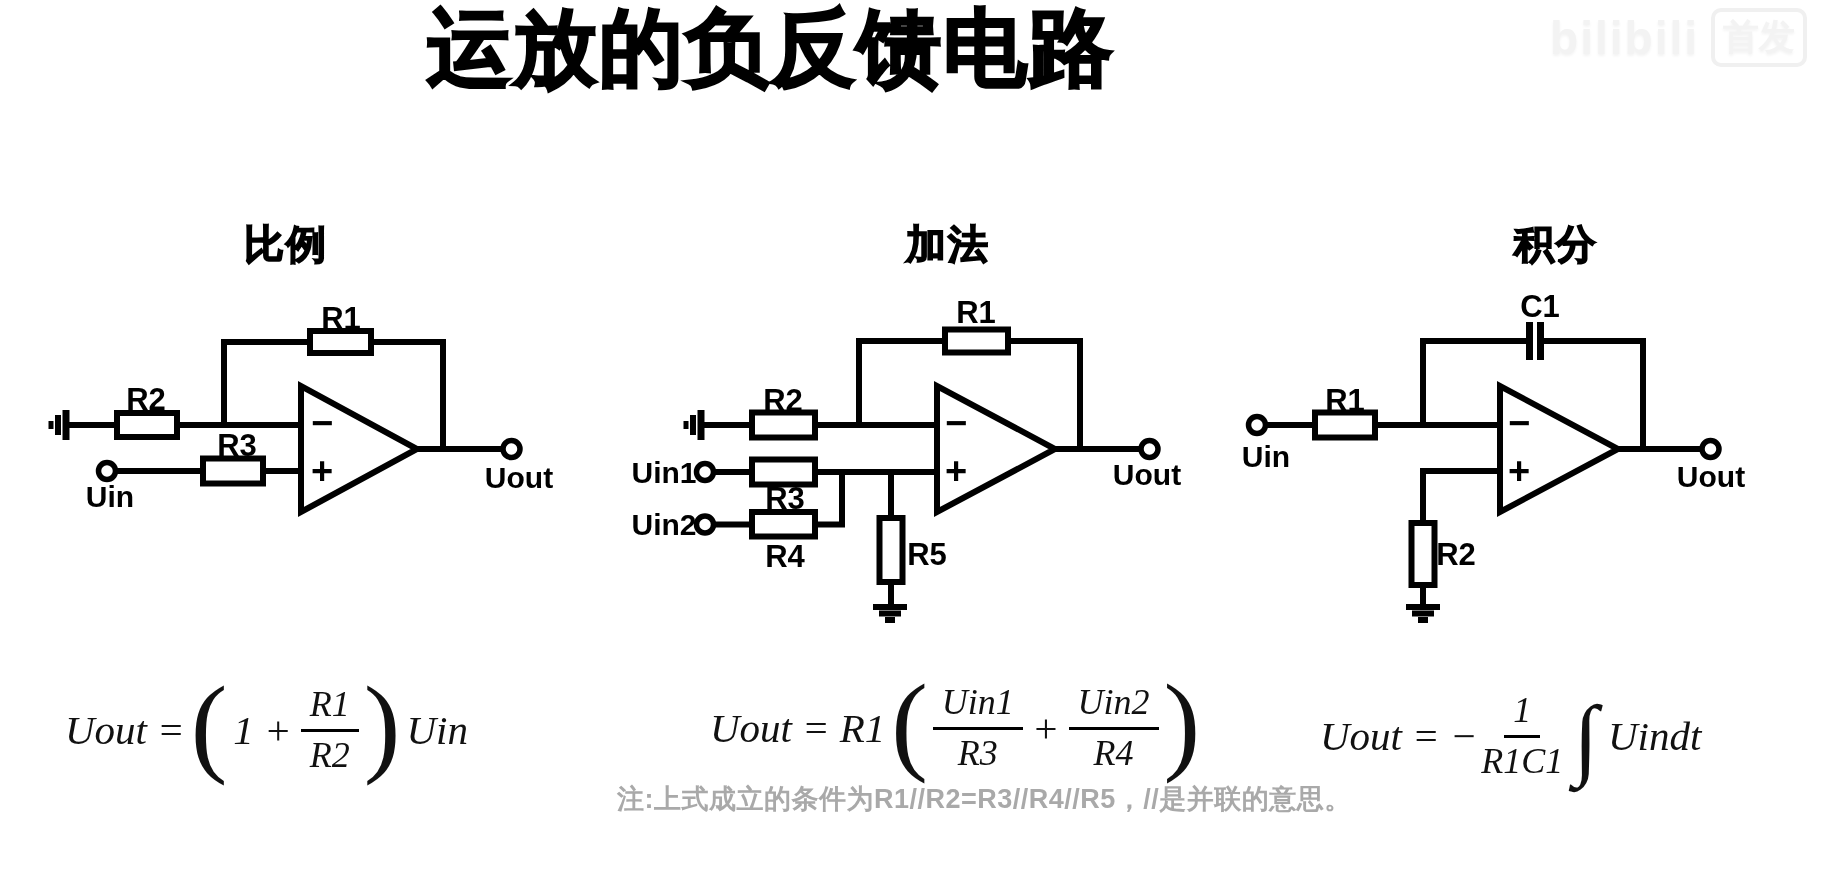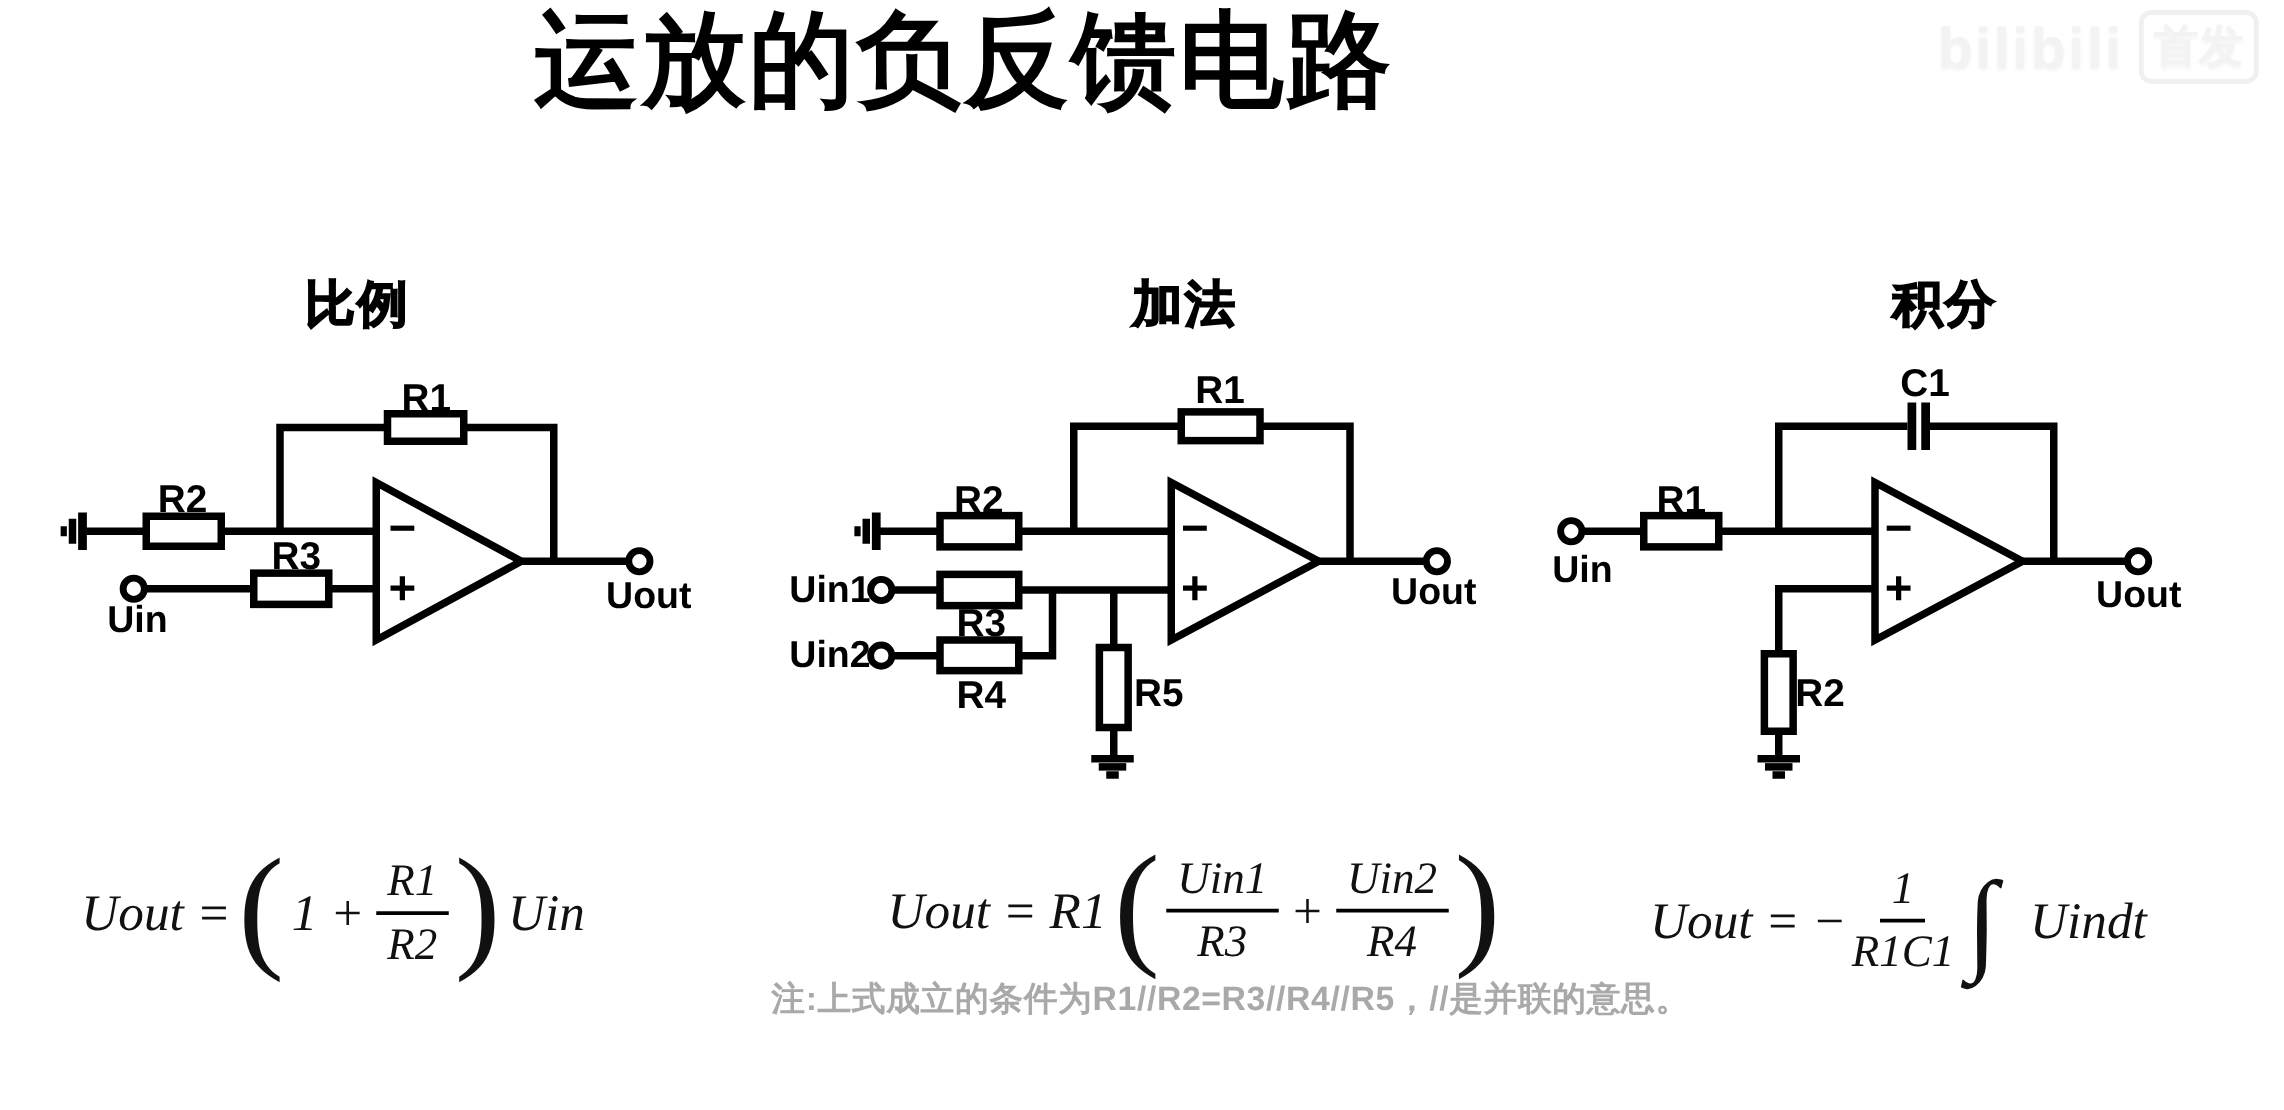--- a/index.html
+++ b/index.html
@@ -1,20 +1,20 @@
 <!DOCTYPE html>
 <html><head>
 <meta charset="utf-8">
 <style>
   html,body{margin:0;padding:0;background:#fff;}
   .canvas{position:relative;width:1827px;height:888px;background:#ffffff;overflow:hidden;
           font-family:"Liberation Sans",sans-serif;color:#000;}
 
   .main-title{position:absolute;top:2px;left:771px;transform:translateX(-50%);
-              font-size:84px;font-weight:400;line-height:1.1;letter-spacing:2px;
+              font-size:84px;font-weight:700;line-height:1.1;letter-spacing:2px;
               -webkit-text-stroke:2.5px #000;white-space:nowrap;}
 
   .watermark{position:absolute;top:8px;right:20px;display:flex;align-items:center;gap:12px;
              color:#f3f3f3;user-select:none;}
   .wm-logo{font-size:46px;font-weight:900;letter-spacing:2px;
            text-shadow:0 2px 3px rgba(0,0,0,0.05);}
   .wm-badge{border:4px solid #f0f0f0;border-radius:10px;padding:1px 8px;
             font-size:36px;font-weight:900;text-shadow:0 2px 3px rgba(0,0,0,0.05);}
 
   .sec-title{position:absolute;top:224px;transform:translateX(-50%);
@@ -198,18 +198,18 @@
 
   <div class="formula" style="left:1315px;top:686px;">
     <span class="tok">Uout</span>
     <span class="tok">=</span>
     <span class="tok" style="margin-right:0;">−</span>
     <span class="frac">
       <span class="num">1</span>
       <span class="den">R1C1</span>
     </span>
     <span class="integral">∫</span>
-    <span class="tok" style="margin-left:16px;">Uindt</span>
+    <span class="tok" style="margin-left:0;">Uindt</span>
   </div>
 
   <div class="note">注:上式成立的条件为R1//R2=R3//R4//R5，//是并联的意思。</div>
 
 </div>
 
 </body></html>

